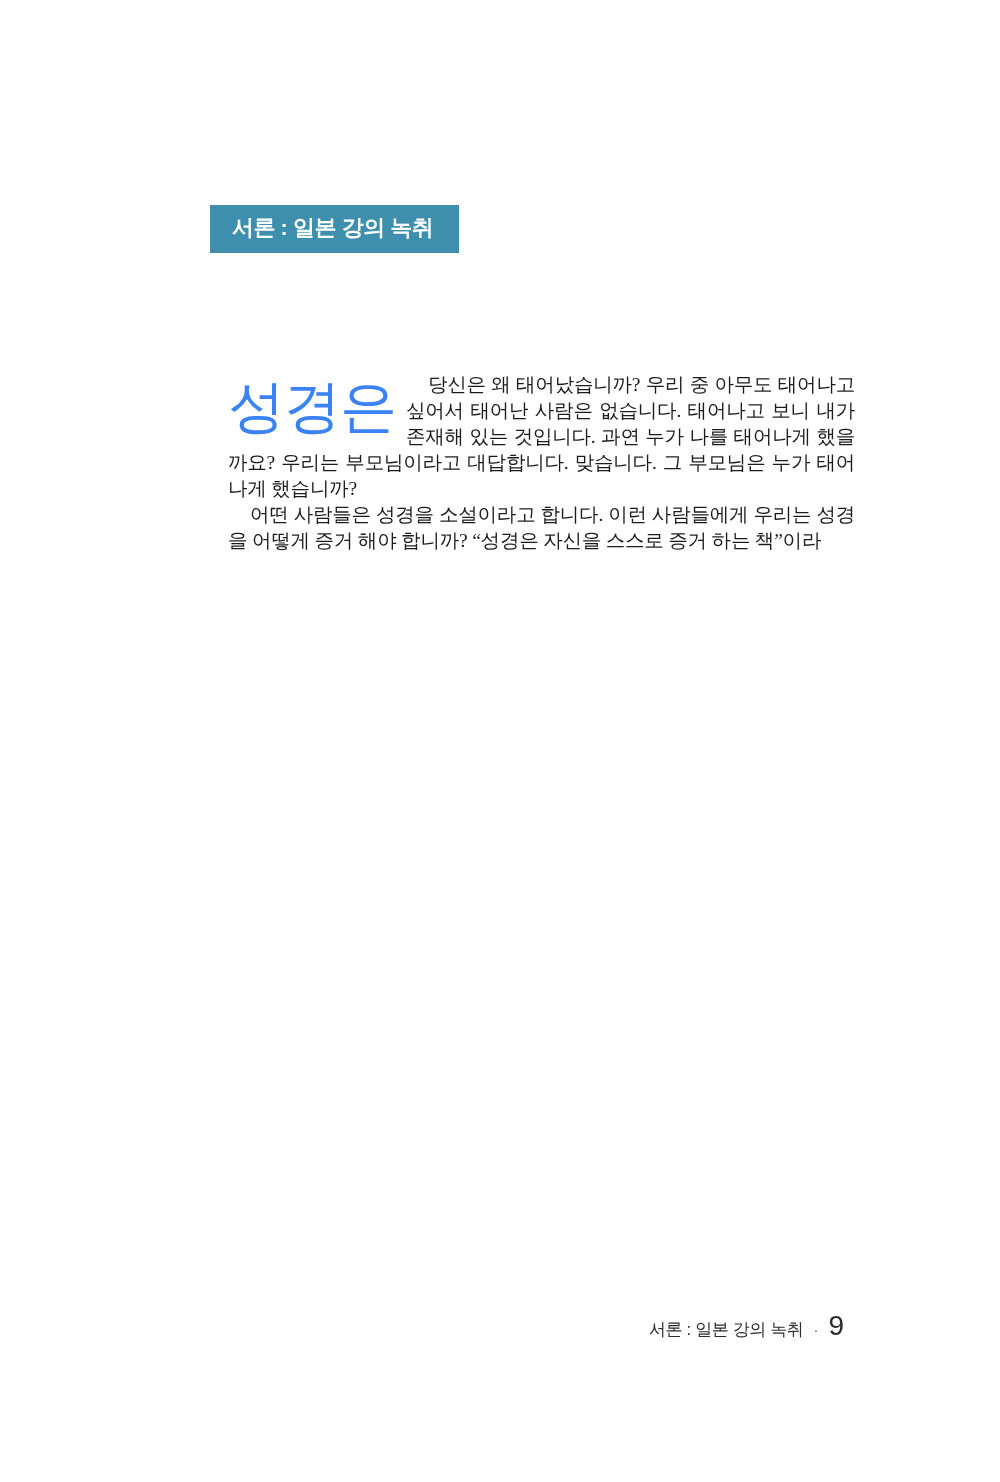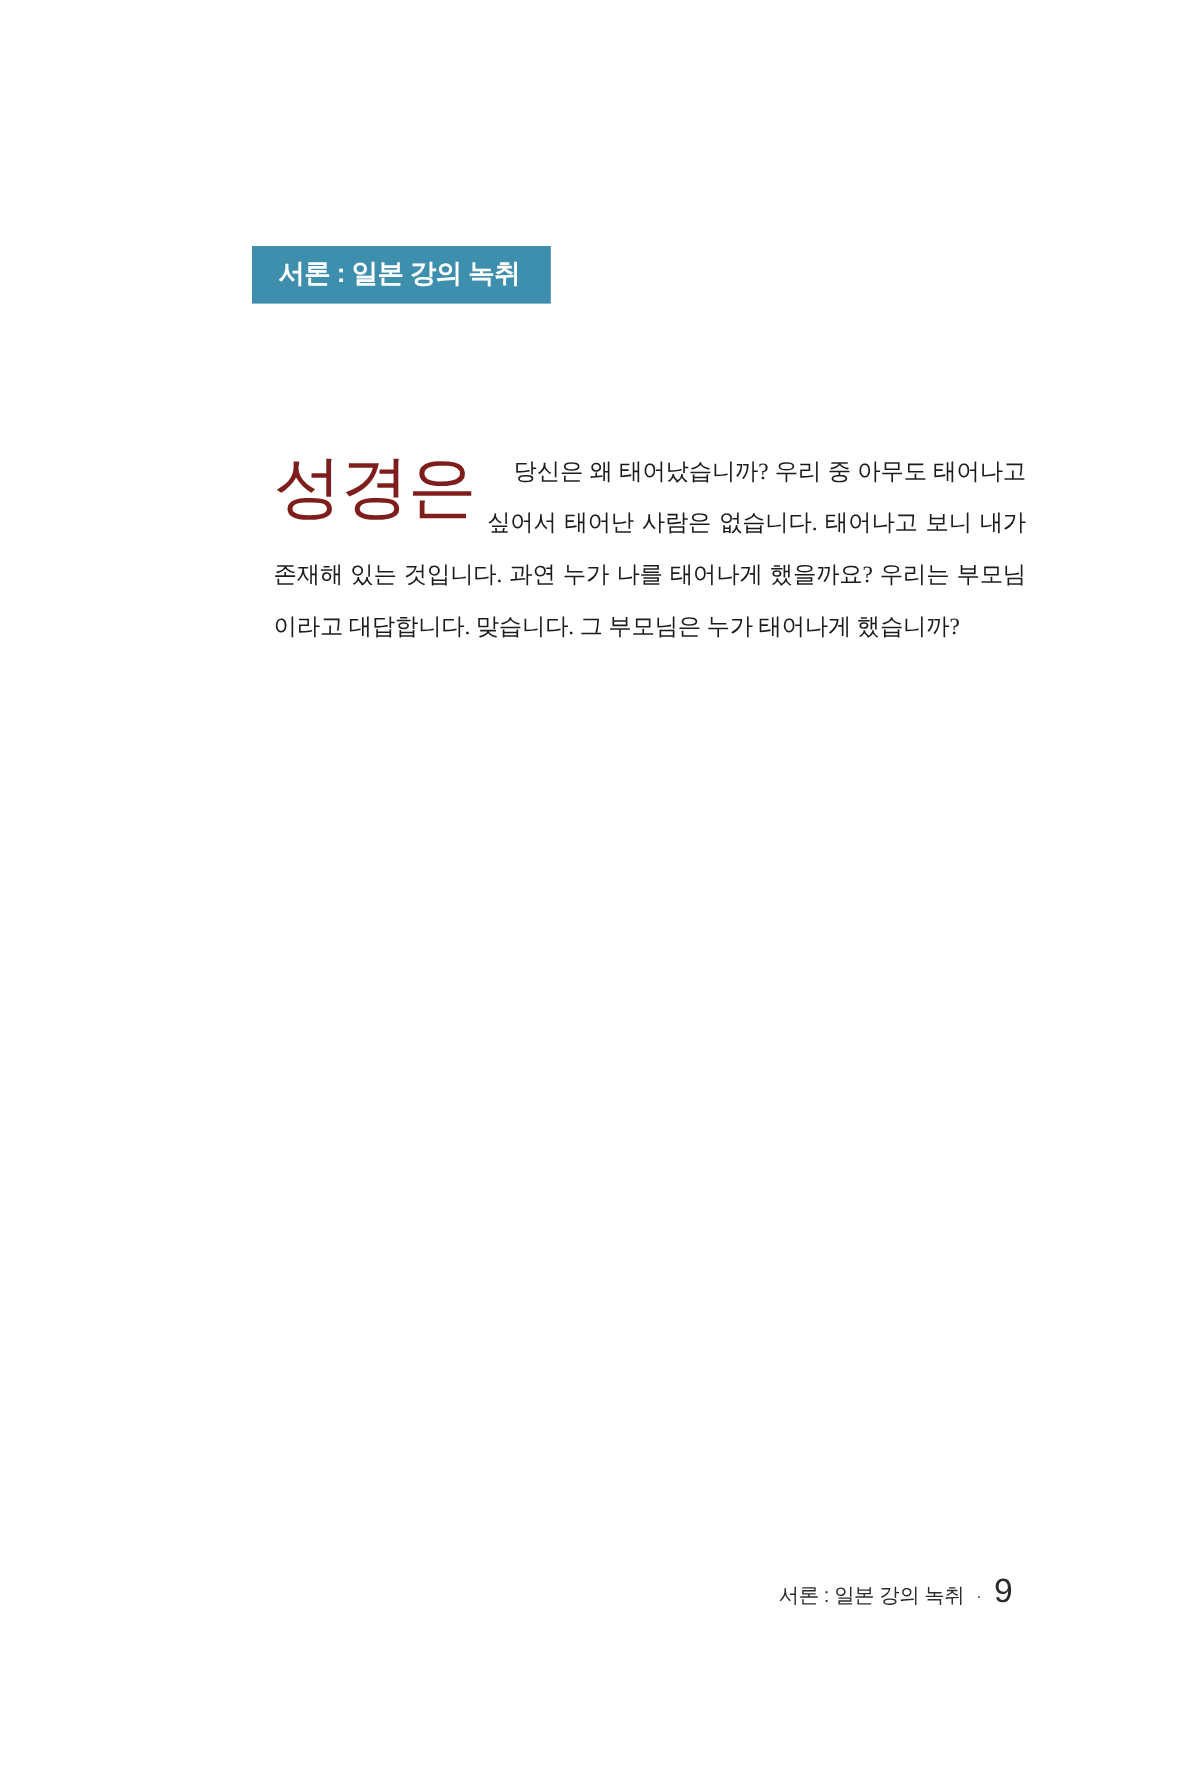--- a/index.html
+++ b/index.html
@@ -51,32 +51,32 @@
     font-size: 19.5px;
     line-height: 43px;
     text-align: justify;
     text-justify: inter-character;
     margin: 0 0 0 0;
     letter-spacing: -0.2px;
   }
 
   .dropcap {
     float: left;
-    color: #7f1d1d;
+    color: #3b82f6;
     font-family: "Liberation Sans", sans-serif;
     font-weight: 400;
     font-size: 57px;
     line-height: 60px;
     margin: 4px 10px 0 0;
     letter-spacing: -1px;
   }
 
   p.para {
     font-size: 19.5px;
-    line-height: 43px;
+    line-height: 26px;
     text-align: justify;
     text-justify: inter-character;
     margin: 0;
     text-indent: 22px;
     letter-spacing: -0.2px;
   }
 
   
   .footer {
     position: absolute;
@@ -108,20 +108,21 @@
 
   <div class="chapter-tab">서론 : 일본 강의 녹취</div>
 
   <div class="body-block">
 
     <p class="drop-para">
       <span class="dropcap">성경은</span>
     </p>
 
     <p class="para">당신은 왜 태어났습니까? 우리 중 아무도 태어나고 싶어서 태어난 사람은 없습니다. 태어나고 보니 내가 존재해 있는 것입니다. 과연 누가 나를 태어나게 했을까요? 우리는 부모님이라고 대답합니다. 맞습니다. 그 부모님은 누가 태어나게 했습니까?</p>
+    <p class="para">어떤 사람들은 성경을 소설이라고 합니다. 이런 사람들에게 우리는 성경을 어떻게 증거 해야 합니까? “성경은 자신을 스스로 증거 하는 책”이라</p>
 
   </div>
 
   <div class="footer">
     <span class="footer-label">서론 : 일본 강의 녹취</span>
     <span class="footer-sep">·</span>
     <span class="footer-page">9</span>
   </div>
 
 </div>

